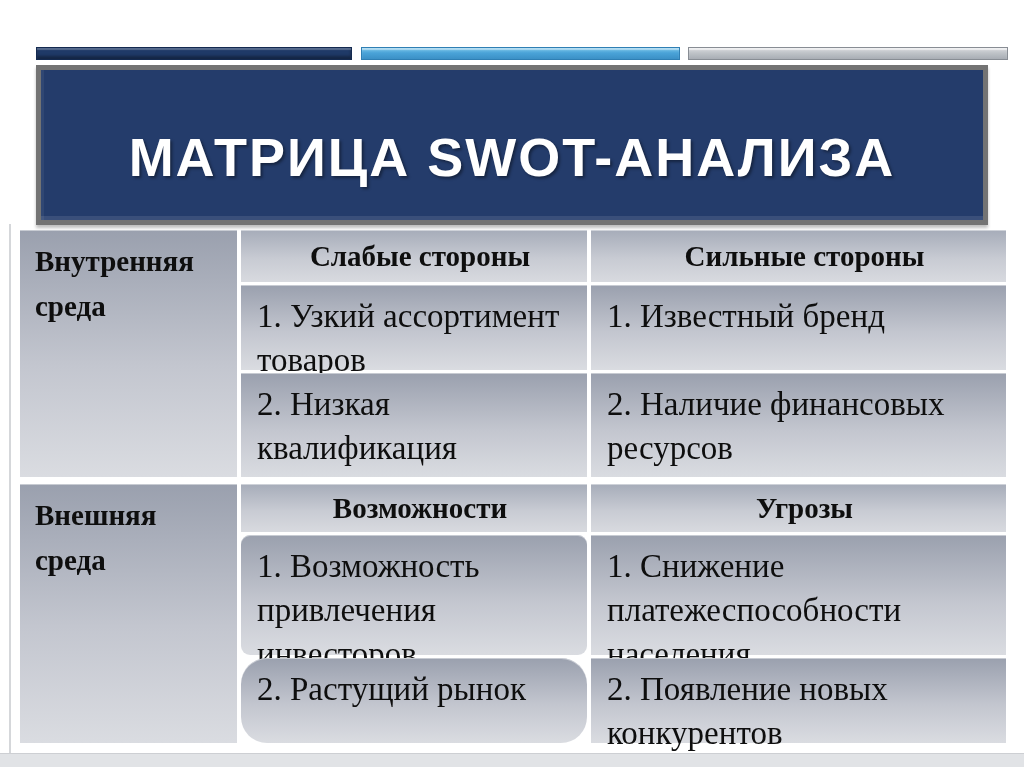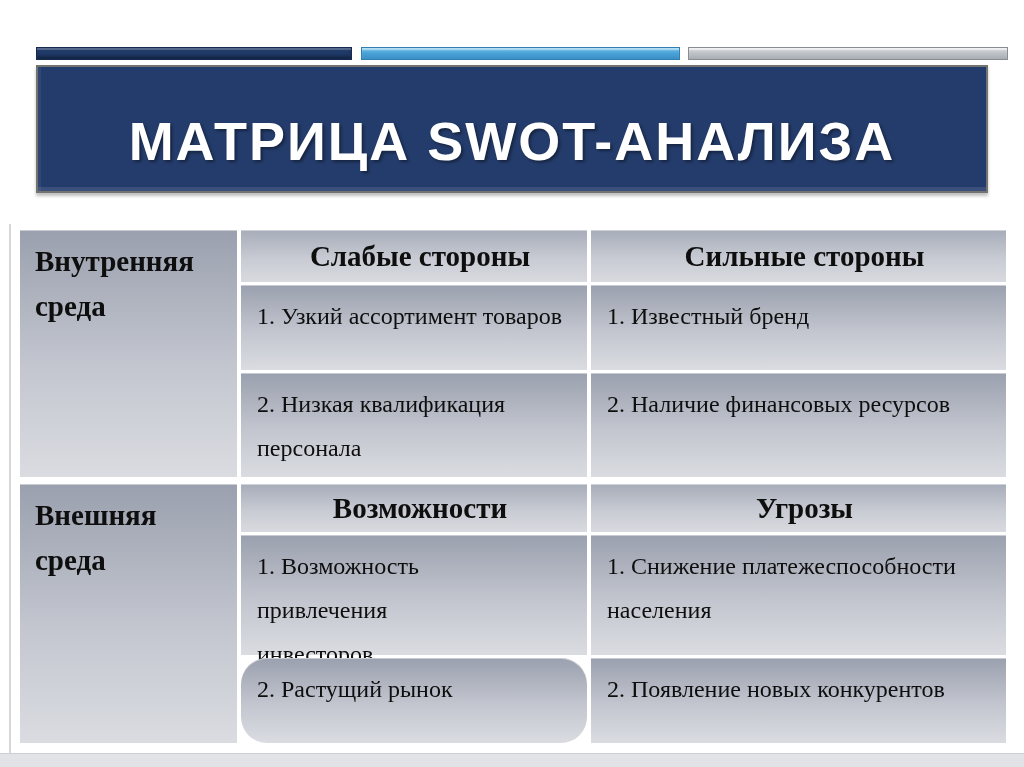--- a/index.html
+++ b/index.html
@@ -51,23 +51,23 @@
     left: 688px; width: 320px;
     background: linear-gradient(180deg, #d9dbde 0%, #bfc3c8 45%, #a8adb4 100%);
     border: 1px solid #888d94;
     box-shadow: inset 0 2px 1px rgba(255,255,255,.6);
   }
 
   
   .title-banner {
     position: absolute;
     left: 36px; top: 65px;
-    width: 952px; height: 128px;
+    width: 952px; height: 160px;
     background: #243c6b;
-    border: 2px solid #737373;
+    border: 5px solid #737373;
     box-sizing: border-box;
     display: flex;
     align-items: center;
     justify-content: center;
     padding-top: 24px;
     box-shadow: inset 0 -4px 0 rgba(255,255,255,.10),
                 inset 3px 0 0 rgba(255,255,255,.06),
                 0 3px 3px rgba(0,0,0,.25);
   }
   .title {
@@ -106,38 +106,38 @@
   .cell-head {
     display: flex;
     align-items: center;
     justify-content: center;
     font-weight: bold;
     font-size: 29px;
     background: linear-gradient(180deg, #a6acb9 0%, #c8cbd3 55%, #d8dadf 100%);
     padding-left: 12px;
   }
   .cell-body {
-    font-size: 24px;
+    font-size: 33px;
     line-height: 44px;
     padding: 9px 14px 0 16px;
   }
   .w-narrow { padding-right: 95px; }
 
   .s1-label { grid-row: 1 / 4; grid-column: 1; }
   .s1-h1   { grid-row: 1; grid-column: 2; }
   .s1-h2   { grid-row: 1; grid-column: 3; }
   .s1-r1c1 { grid-row: 2; grid-column: 2; }
   .s1-r1c2 { grid-row: 2; grid-column: 3; }
   .s1-r2c1 { grid-row: 3; grid-column: 2; }
   .s1-r2c2 { grid-row: 3; grid-column: 3; }
   .section-spacer { grid-row: 4; grid-column: 1 / 4; background: transparent; }
   .s2-label { grid-row: 5 / 8; grid-column: 1; }
   .s2-h1   { grid-row: 5; grid-column: 2; }
   .s2-h2   { grid-row: 5; grid-column: 3; }
-  .s2-r1c1 { grid-row: 6; grid-column: 2; }
+  .s2-r1c1 { grid-row: 6; grid-column: 2; border-radius: 9px; }
   .s2-r1c2 { grid-row: 6; grid-column: 3; font-family: Liberation Serif, serif; }
   .s2-r2c1 { grid-row: 7; grid-column: 2; border-radius: 26px; }
   .s2-r2c2 { grid-row: 7; grid-column: 3; }
 </style>
 </head>
 <body>
 
 <div class="slide">
 
   <div class="accent-bar bar-navy"></div>

